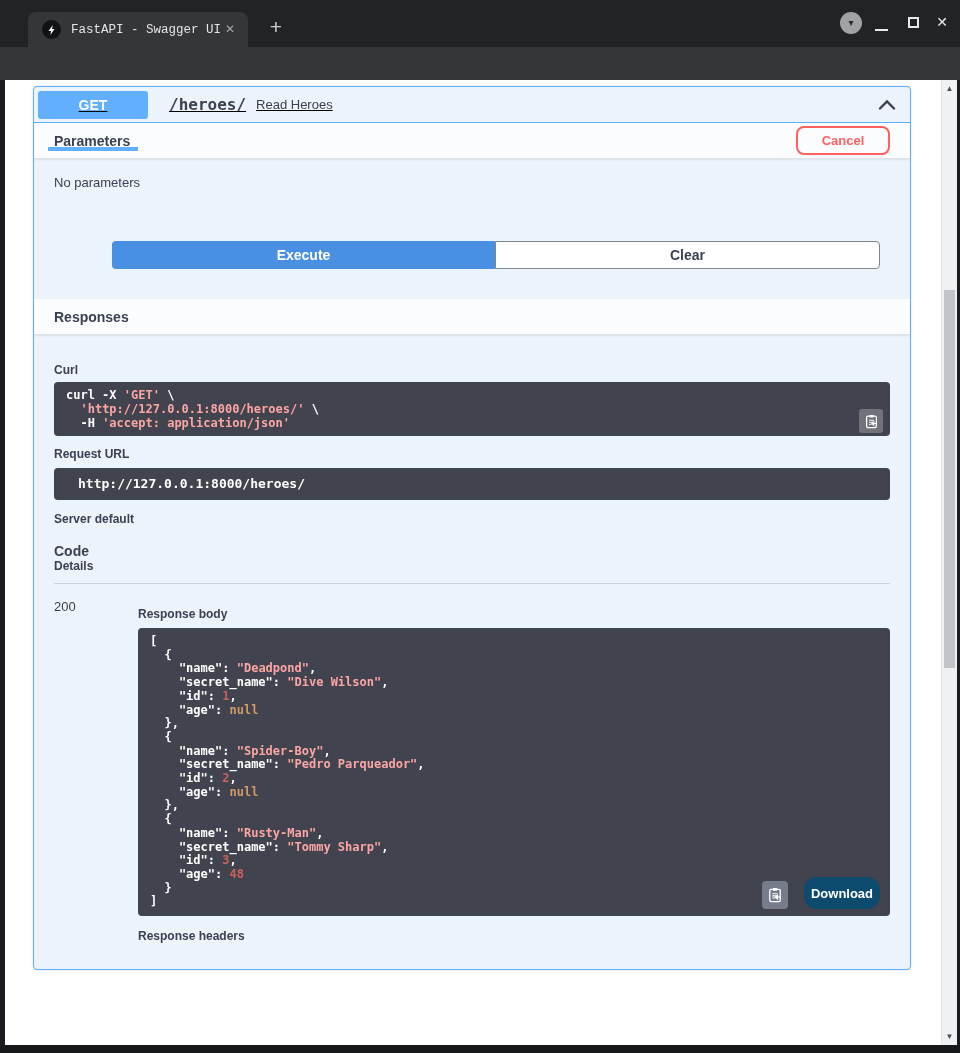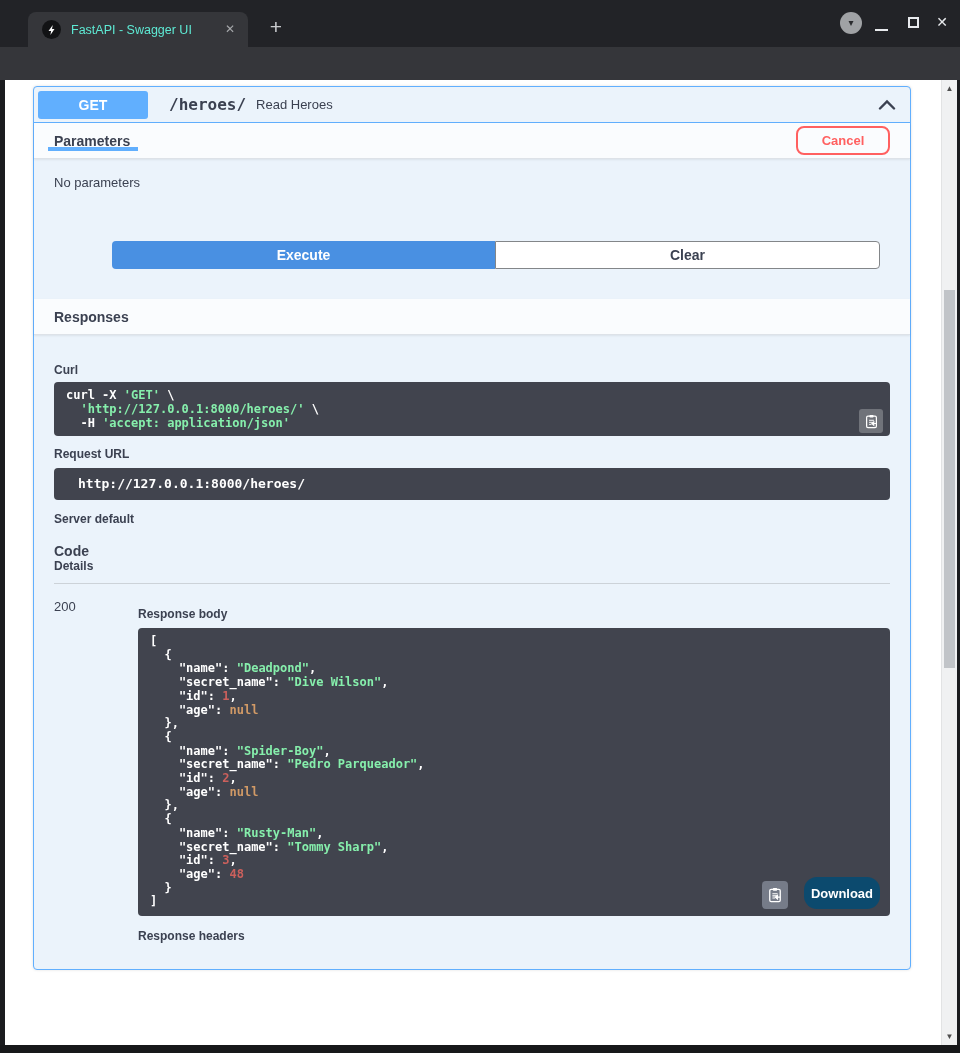--- a/index.html
+++ b/index.html
@@ -4,21 +4,21 @@
 <style>
   * { margin:0; padding:0; box-sizing:border-box; }
   html,body { background:#555; }
   body { font-family:"Liberation Sans", sans-serif; }
   .window { position:relative; width:960px; height:1053px; background:#fff; overflow:hidden; }
 
   
   .titlebar { position:absolute; left:0; top:0; width:960px; height:47px; background:#222327; }
   .tab { position:absolute; left:28px; top:12px; width:220px; height:35px; background:#35363a; border-radius:8px 8px 0 0; display:flex; align-items:center; }
   .favicon { width:19px; height:19px; border-radius:50%; background:#121315; margin-left:14px; display:flex; align-items:center; justify-content:center; flex:0 0 auto; }
-  .tab-title { margin-left:10px; font-size:12.5px; color:#5eead4; white-space:nowrap; overflow:hidden; }
+  .tab-title { margin-left:10px; font-size:12.5px; color:#e5e5e5; white-space:nowrap; overflow:hidden;font-family:Liberation Mono, monospace; }
   .tab-close { position:absolute; right:9px; top:8px; width:18px; height:18px; color:#a6a8ab; font-size:12px; line-height:18px; text-align:center; cursor:default; }
   .newtab { position:absolute; left:262px; top:13px; width:28px; height:28px; color:#c9cbce; font-size:21px; line-height:27px; text-align:center; font-weight:300; }
   .tabsearch { position:absolute; right:98px; top:12px; width:22px; height:22px; border-radius:50%; background:#a0a2a5; color:#2a2b2e; font-size:10px; text-align:center; line-height:21px; }
   .btn-min { position:absolute; right:72px; top:29px; width:13px; height:2px; background:#e8eaed; }
   .btn-max { position:absolute; right:41px; top:17px; width:11px; height:11px; border:2px solid #e8eaed; }
   .btn-x { position:absolute; right:8px; top:12px; width:20px; height:20px; color:#e8eaed; font-size:14px; line-height:20px; text-align:center; }
 
   .toolbar { position:absolute; left:0; top:47px; width:960px; height:33px; background:#35363a; }
   .navic { position:absolute; top:52px; font-size:16px; color:#d6d9dc; width:24px; text-align:center; }
   .nav-back { left:12px; }
@@ -41,42 +41,42 @@
   .edge-b { position:absolute; left:0; top:1045px; width:960px; height:8px; background:#17181a; }
   .scrollbar { position:absolute; left:941px; top:80px; width:16px; height:965px; background:#f0f1f2; border-left:1px solid #e2e3e4; }
   .sb-arrow { position:absolute; left:0; width:15px; text-align:center; font-size:8px; color:#4d4d4d; }
   .sb-up { top:4px; } .sb-dn { bottom:4px; }
   .sb-thumb { position:absolute; left:2px; top:210px; width:11px; height:378px; background:#c1c4c8; }
 
   
   .content { position:absolute; left:5px; top:80px; width:936px; height:965px; background:#fff; overflow:hidden; }
   .opblock { margin:6px 0 0 28px; width:878px; border:1px solid #61affe; border-radius:4px; background:#ebf3fb; box-shadow:0 0 3px rgba(0,0,0,.12); }
 
-  .op-header { height:36px; display:flex; align-items:center; padding:0 14px 0 4px; border-bottom:1px solid #61affe; }
+  .op-header { height:36px; display:flex; align-items:center; padding:0 14px 0 4px; border-bottom:1px solid #61affe;text-decoration:underline; }
   .method-badge { width:110px; height:28px; border-radius:3px; background:#61affe; color:#fff; font-weight:bold; font-size:14px; text-align:center; line-height:28px; }
   .op-path { margin-left:21px; font-family:"DejaVu Sans Mono", monospace; font-weight:bold; font-size:16px; color:#3b4151; }
   .op-summary { margin-left:10px; font-size:13px; color:#3b4151; }
   .chev { margin-left:auto; display:flex; }
 
   .sec-header { position:relative; height:36px; background:#fafcfe; display:flex; align-items:center; justify-content:space-between; padding:0 20px; border-bottom:1px solid #dde2e8; box-shadow:0 1px 2px rgba(0,0,0,.07); }
   .sec-title { font-size:14px; font-weight:bold; color:#3b4151; }
   .tab-underline { position:absolute; left:14px; bottom:7px; width:90px; height:4px; background:#61affe; }
   .cancel-btn { width:94px; height:29px; border:2px solid #ff6060; border-radius:8px; background:transparent; color:#ff6060; font-weight:bold; font-size:13px; font-family:"Liberation Sans", sans-serif; }
 
   .no-params { padding:16px 20px 0; font-size:13px; color:#3b4151; }
   .execute-row { display:flex; height:28px; margin:51px 30px 30px; }
   .execute-btn { flex:1; background:#4990e2; border:none; border-radius:4px 0 0 4px; color:#fff; font-weight:bold; font-size:14px; font-family:"Liberation Sans", sans-serif;margin-left:48px; }
   .clear-btn { flex:1; background:#fff; border:1px solid #838689; border-radius:0 4px 4px 0; color:#3b4151; font-weight:bold; font-size:14px; font-family:"Liberation Sans", sans-serif; }
 
   .resp-body-wrap { padding:0 20px 26px; }
   .lbl { font-size:12px; font-weight:bold; color:#3b4151; }
   .lbl-curl { margin-top:28px; }
   pre.codeblock { background:#41444e; border-radius:4px; color:#fff; font-family:"DejaVu Sans Mono", monospace; font-weight:bold; white-space:pre; overflow:hidden; }
   .curl-pre { margin-top:5px; padding:6px 12px; font-size:12px; line-height:14px; height:54px; position:relative; }
-  .tk-s { color:#86efac; } .tk-n { color:#cb605c; } .tk-u { color:#d19a66; } .tk-p { color:#fff; }
+  .tk-s { color:#fca5a5; } .tk-n { color:#cb605c; } .tk-u { color:#d19a66; } .tk-p { color:#fff; }
   .copy-sm { position:absolute; right:7px; bottom:3px; width:24px; height:24px; border:none; border-radius:3px; background:rgba(255,255,255,.25); display:flex; align-items:center; justify-content:center; }
   .lbl-requrl { margin-top:11px; }
   .url-pre { margin-top:7px; padding:9px 24px; font-size:13px; line-height:14px; height:32px; }
   .lbl-server { margin-top:12px; }
   .tbl-head { display:flex; align-items:baseline; margin-top:17px; padding-bottom:10px; border-bottom:1px solid #ccd2d8;flex-direction:column; }
   .col-code { width:84px; }
   .th-code { font-size:14px; font-weight:bold; color:#3b4151; }
   .th-details { font-size:12px; font-weight:bold; color:#3b4151; }
   .resp-row { display:flex; }
   .status-code { width:84px; padding-top:15px; font-size:13px; color:#3b4151; }

